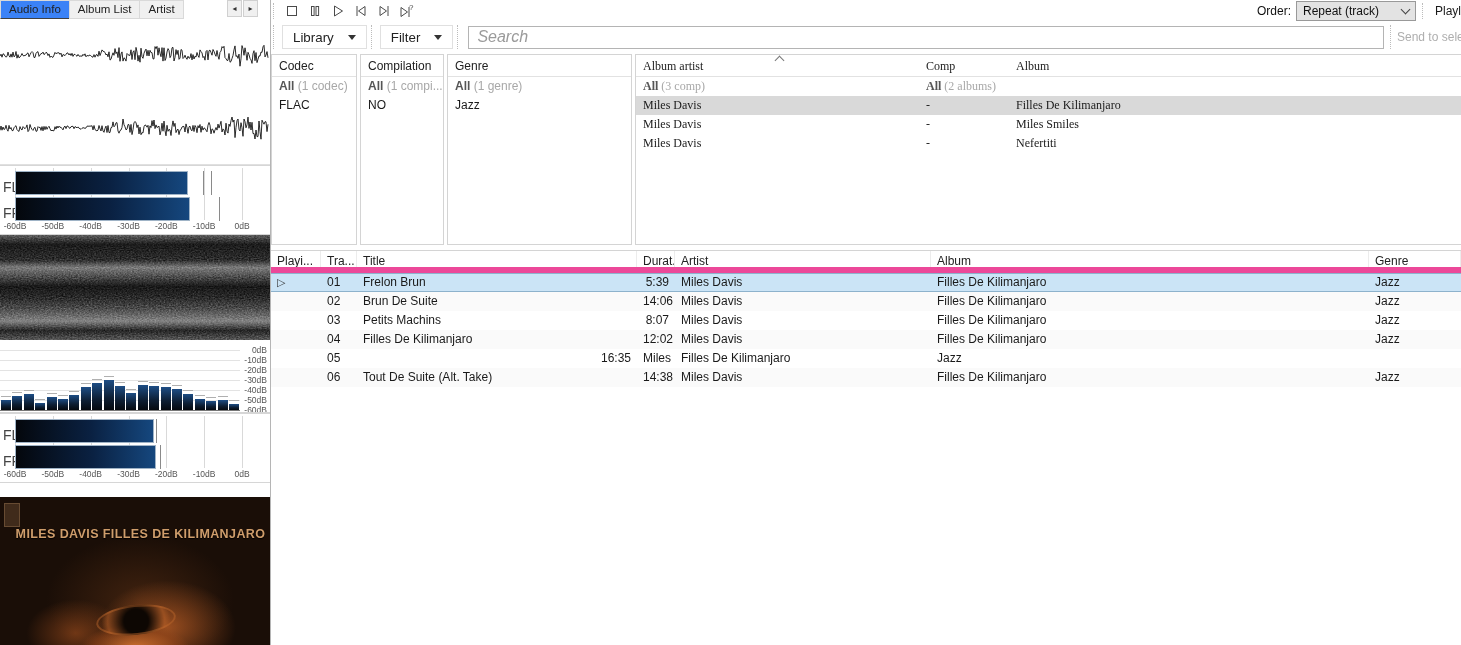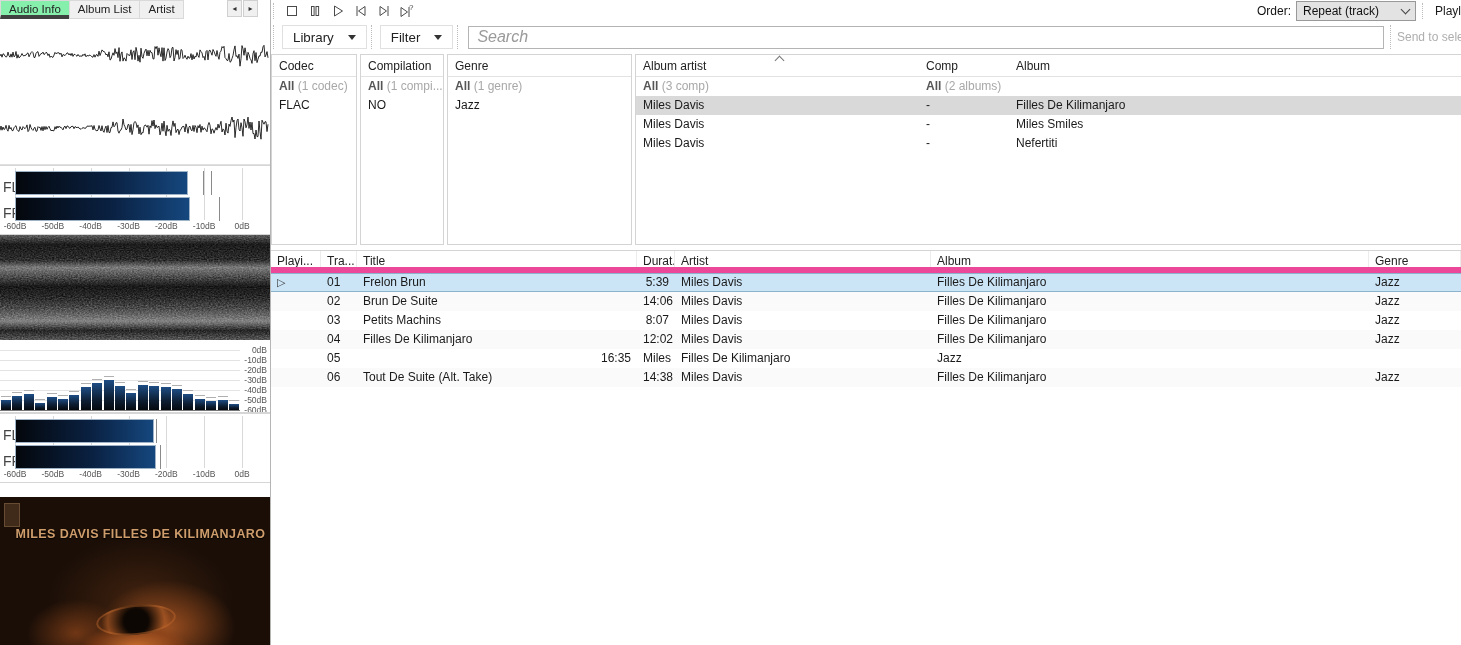--- a/index.html
+++ b/index.html
@@ -5,21 +5,21 @@
   * { margin:0; padding:0; box-sizing:border-box; }
   html,body { width:1461px; height:645px; overflow:hidden; background:#fff;
     font-family:"Liberation Sans", sans-serif; color:#1a1a1a; font-size:12px; }
   #app { display:flex; width:1461px; height:645px; }
 
   
   #left-panel { width:271px; height:645px; border-right:1px solid #b5b5b5; background:#fff; flex:none; }
   .tabbar { height:19px; display:flex; align-items:stretch; background:#fff; position:relative; }
   .tab { padding:2px 8px 0 8px; border:1px solid #d9d9d9; border-bottom:1px solid #d9d9d9;
          background:#f0f0f0; font-size:11.5px; color:#222; margin-right:-1px; white-space:nowrap; cursor:default; }
-  .tab.active { background:#86efac; border-bottom:4px solid #404040; }
+  .tab.active { background:#3b82f6; border-bottom:1px solid #404040; }
   .tabscroll { position:absolute; right:12px; top:0; display:flex; }
   .tabscroll button { width:15px; height:17px; font-size:8px; color:#333; background:#f0f0f0;
          border:1px solid #d0d0d0; margin-left:1px; line-height:1; }
   .viz { position:relative; background:#fff; overflow:hidden; }
   #wavebox { height:146px; border-bottom:1px solid #e0e0e0; }
   .meterbox { height:70px; border:1px solid #d6d6d6; border-left:none; border-right:none; }
   .marea { position:absolute; inset:0; }
   .mgrid { position:absolute; top:2px; height:52px; width:1px; background:#d9d9d9; }
   .mbar  { position:absolute; left:15px; height:24px;
            background:linear-gradient(90deg,#04070c 0%,#0a2142 55%,#15477e 100%);
@@ -85,21 +85,21 @@
   
   #filters { height:193px; display:flex; padding-top:2px; }
   .fpanel { border:1px solid #d4d4d4; background:#fff; margin-right:3px; overflow:hidden; }
   .fpanel.codec { width:86px; } .fpanel.comp { width:84px; } .fpanel.genre { width:185px; }
   .fpanel.albums { flex:1; margin-right:0; border-right:none; position:relative; }
   .fheader { height:22px; line-height:22px; padding-left:7px; border-bottom:1px solid #e2e2e2; color:#222; white-space:nowrap; }
   .fitem { height:19px; line-height:19px; padding-left:7px; white-space:nowrap; overflow:hidden; }
   .allb { font-weight:bold; color:#555; }
   .allsuf { color:#a8a8a8; }
   .agrid { display:grid; grid-template-columns:283px 90px 1fr; }
-  .agrid > div { overflow:hidden; white-space:nowrap; }
+  .agrid > div { overflow:hidden; white-space:nowrap;font-family:Liberation Serif, serif; }
   .arow { height:19px; line-height:19px; }
   .arow > div { padding-left:7px; }
   .arow.sel { background:#d9d9d9; }
   .ahead { height:22px; line-height:22px; border-bottom:1px solid #e2e2e2; color:#222; }
   .ahead > div { padding-left:7px; }
   .sortcaret { position:absolute; left:140px; top:2px; width:7px; height:7px;
      border-top:1px solid #777; border-left:1px solid #777; transform:rotate(45deg); }
 
   
   #playlist { flex:1; border-top:1px solid #d4d4d4; margin-top:5px; display:flex; flex-direction:column; min-height:0; }

